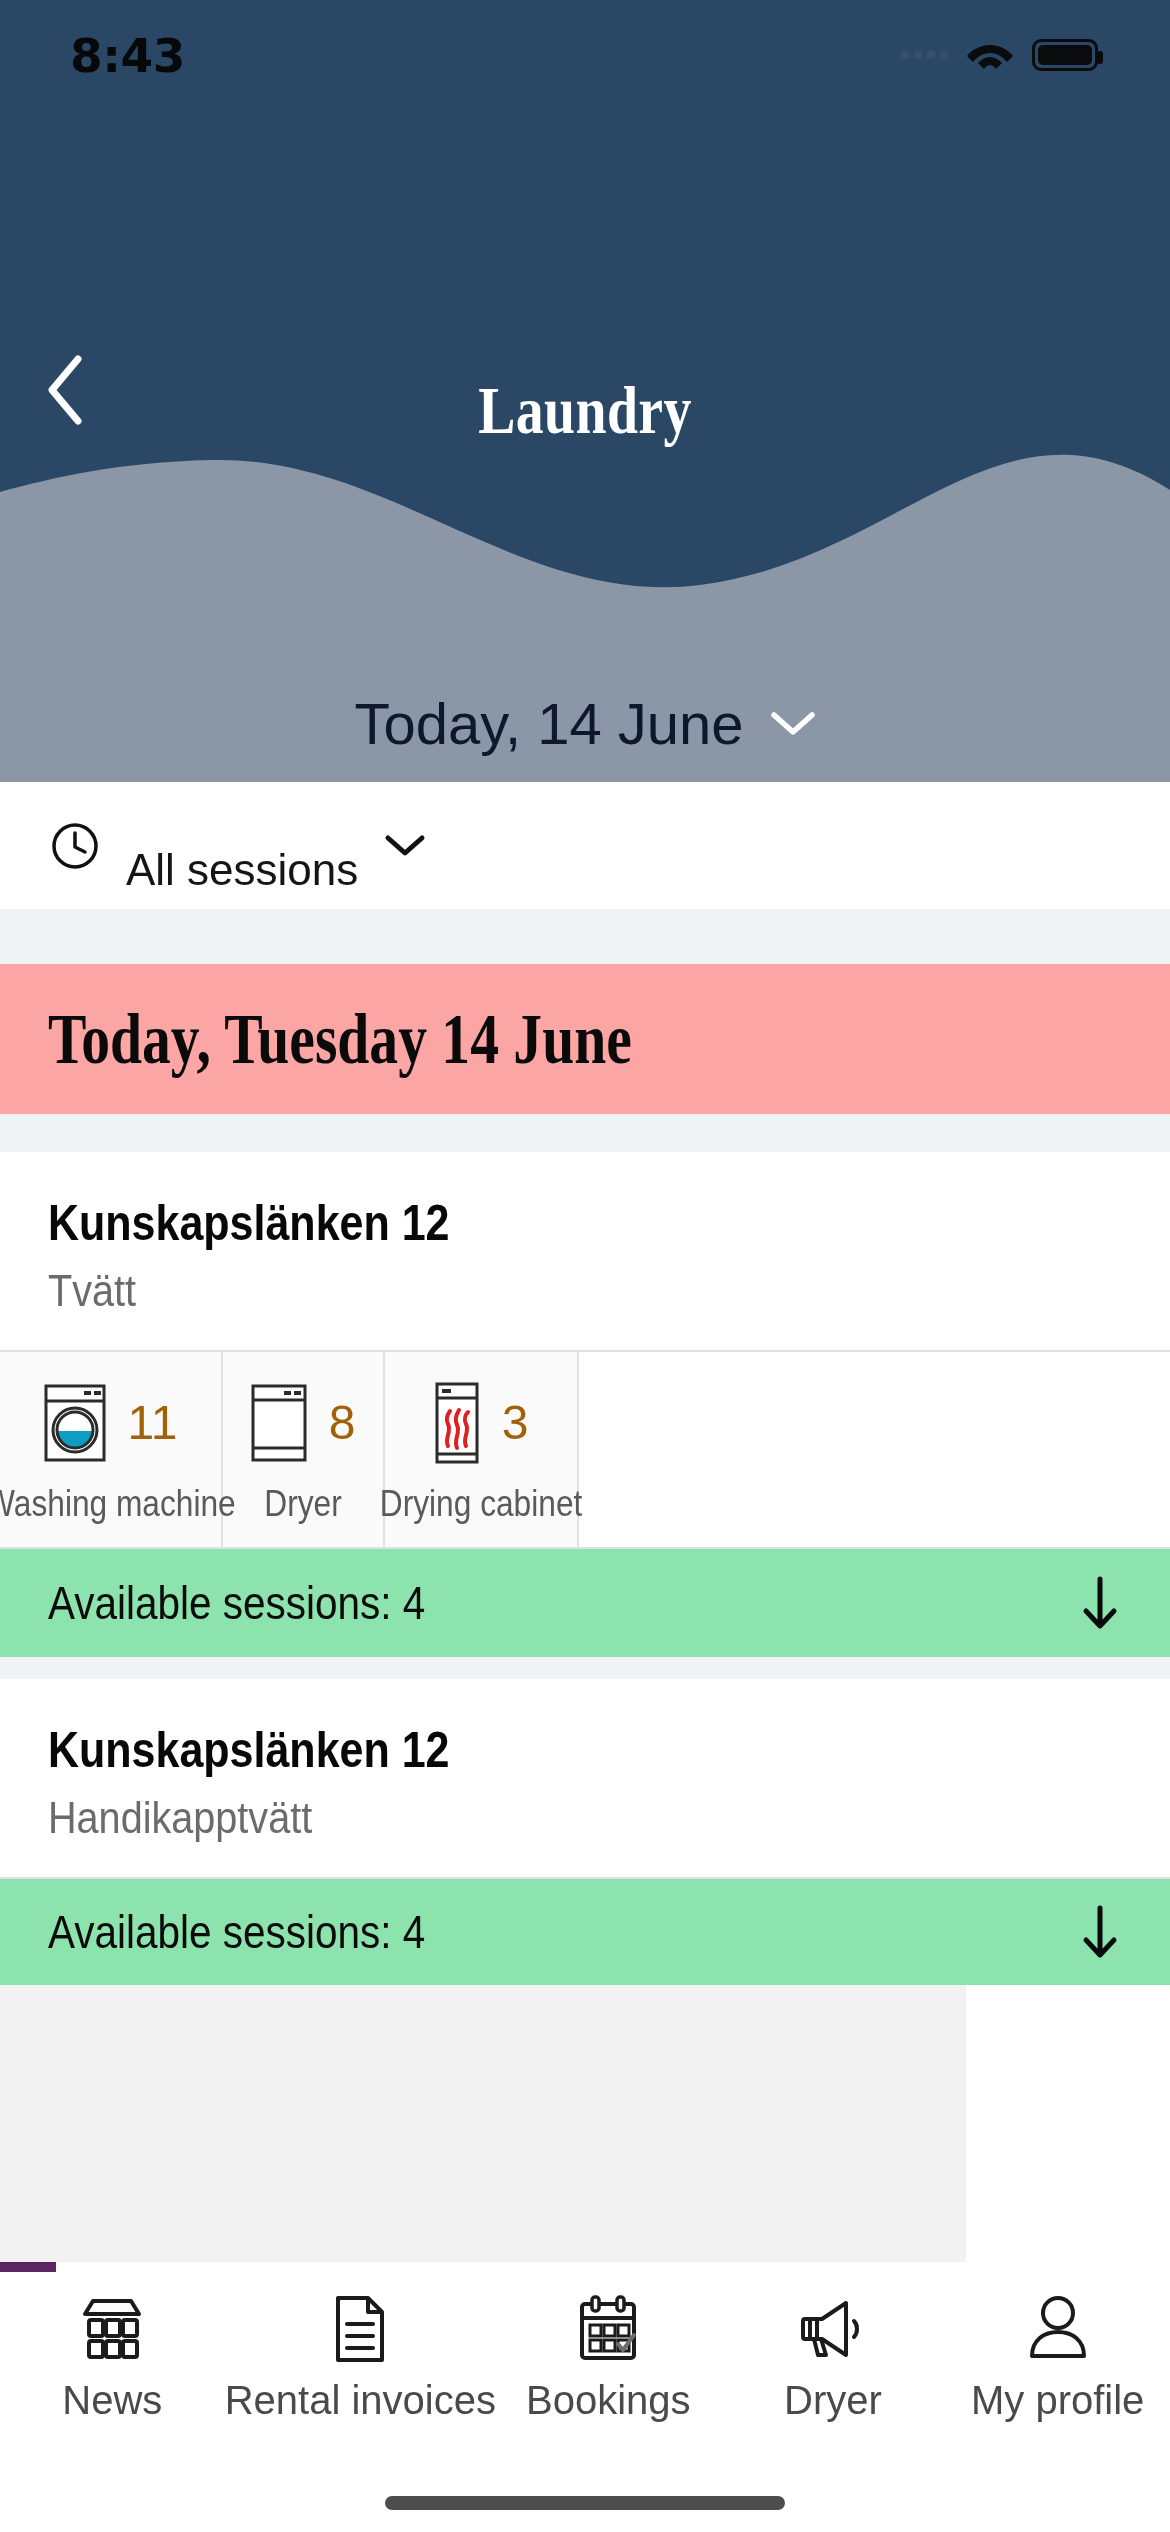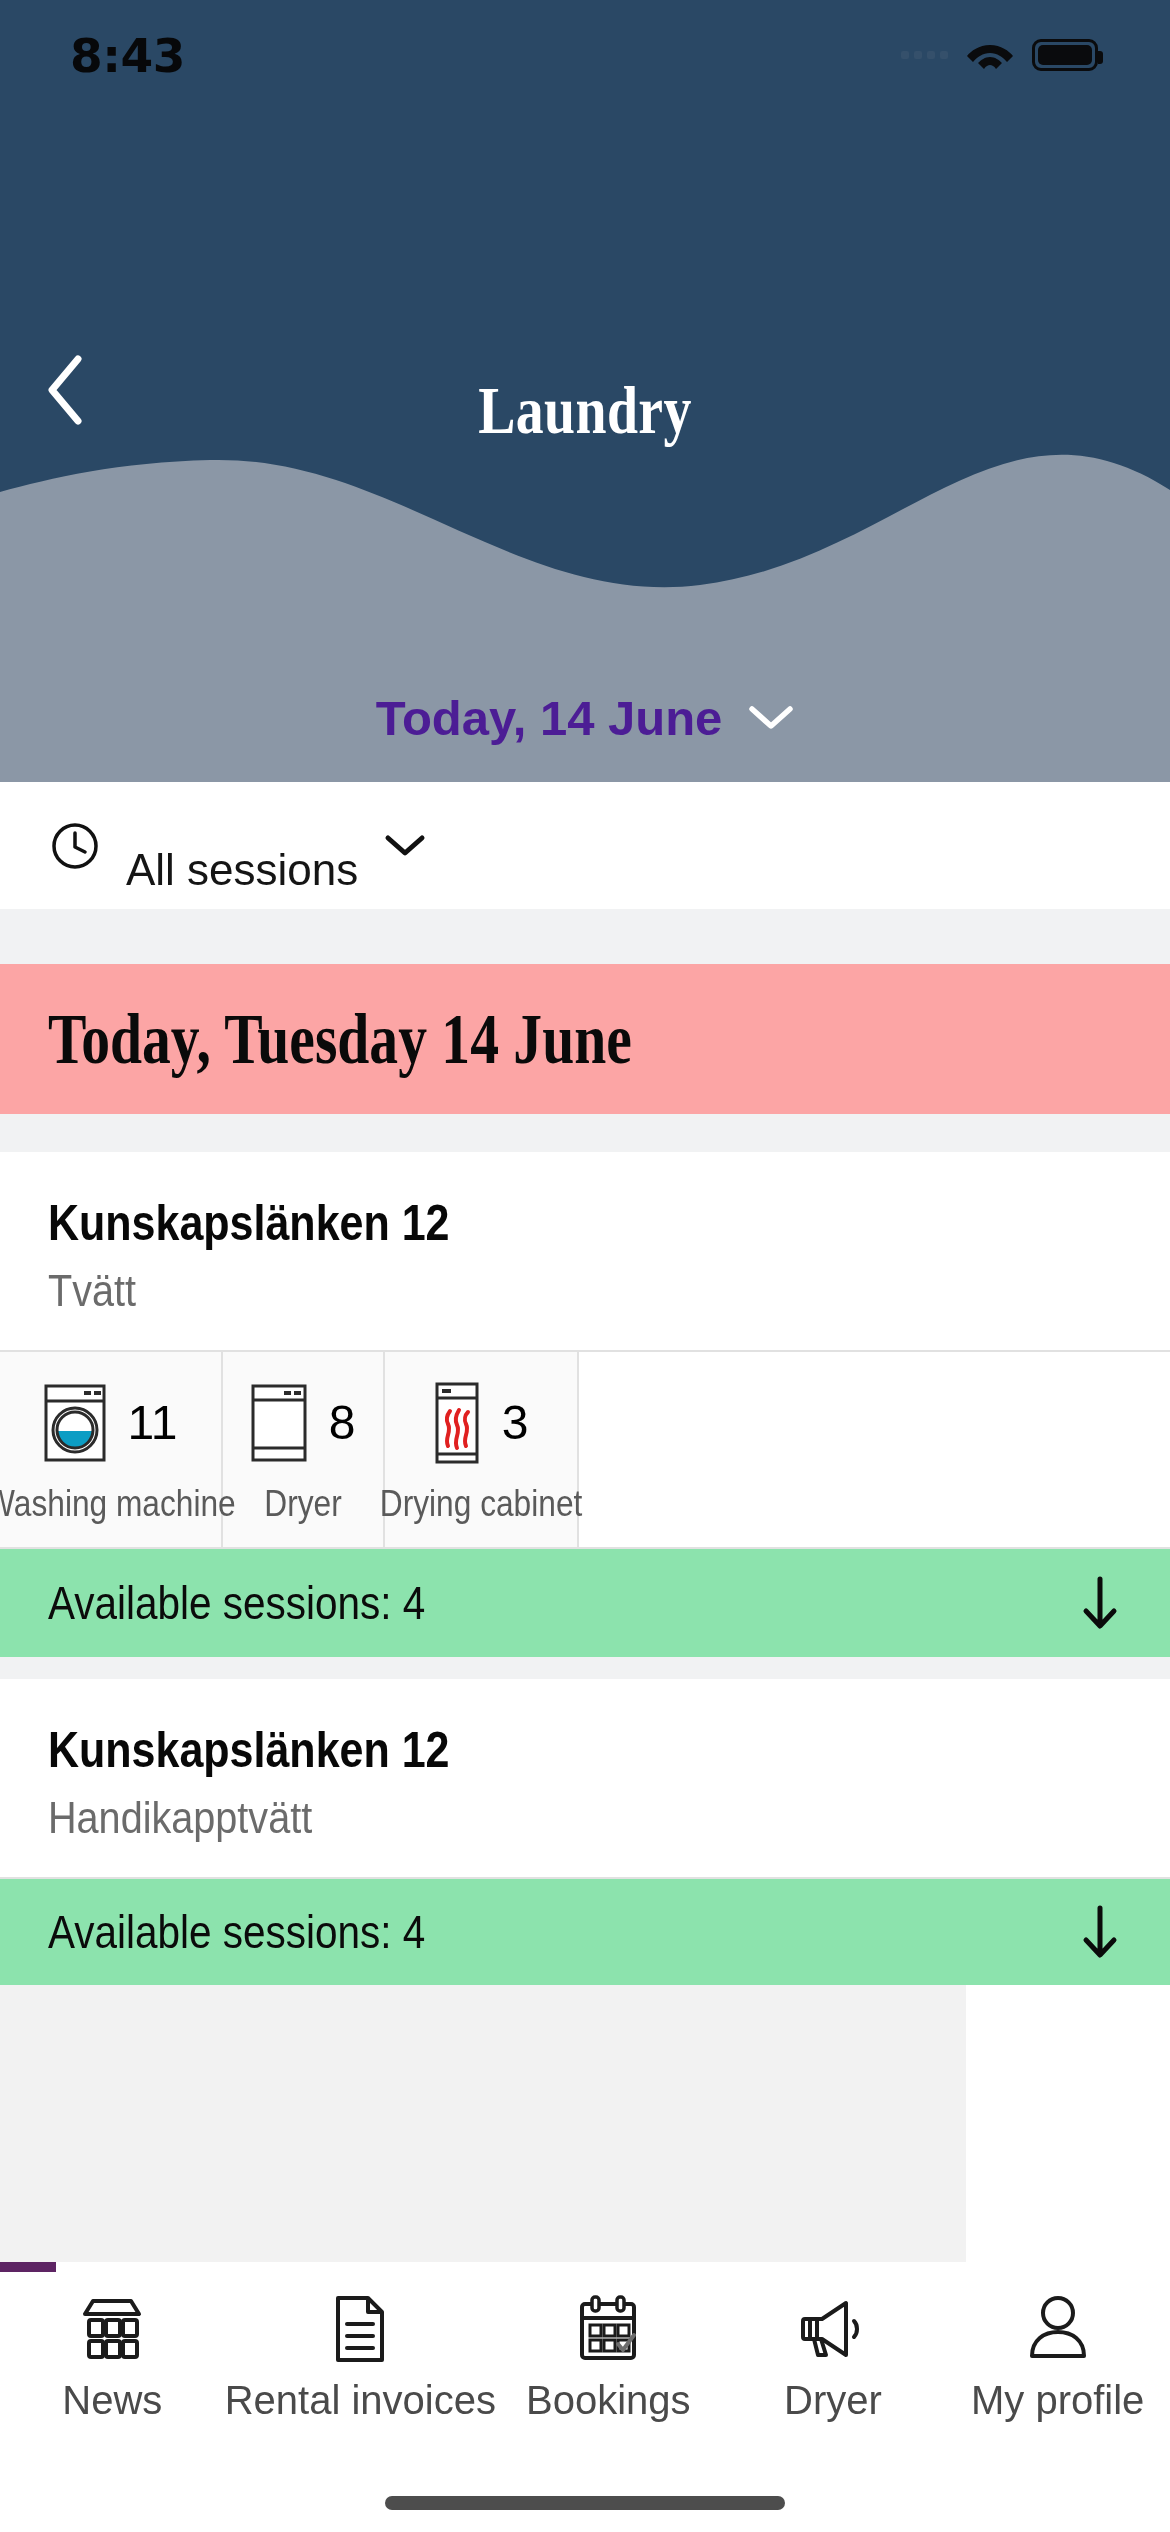--- a/index.html
+++ b/index.html
@@ -46,21 +46,21 @@
     font-family: "Liberation Serif", serif;
     font-size: 68px; font-weight: 700; color: #ffffff; letter-spacing: 0.5px;
     transform: scaleX(0.82); transform-origin: center;
   }
 
   .date-picker {
     position: absolute; top: 690px; left: 0; width: 1170px;
     display: flex; align-items: center; justify-content: center; gap: 26px;
     z-index: 5; cursor: pointer;
   }
-  .date-picker span { font-size: 49px; color: #4c1d95; font-weight: 700; }
+  .date-picker span { font-size: 58px; color: #0f172a; font-weight: 400; }
 
   
   .filter-row {
     position: relative; width: 1170px; height: 127px; background: #ffffff;
     display: flex; align-items: center; padding-left: 50px; gap: 26px; cursor: pointer;
   }
   .filter-row .label { font-size: 44px; color: #151515; margin-top: 48px; }
 
   .gap { width: 1170px; background: #f1f2f3; }
 
@@ -94,21 +94,21 @@
   }
   .machine {
     display: flex; flex-direction: column; align-items: center; justify-content: center;
     border-right: 2px solid #e1e1e1; background: #fafafa; padding: 0 20px;
   }
   .machine:nth-child(1) { width: 223px; }
   .machine:nth-child(2) { width: 162px; }
   .machine:nth-child(3) { width: 194px; }
   .machine-spacer { flex: 1; background: #ffffff; }
   .m-top { display: flex; align-items: center; justify-content: center; gap: 22px; height: 96px; }
-  .m-count { font-size: 48px; font-weight: 400; color: #000000; }
+  .m-count { font-size: 48px; font-weight: 400; color: #a16207; }
   .m-label {
     font-size: 36px; color: #5a5a5a; margin-top: 12px; white-space: nowrap;
     transform: scaleX(0.88); transform-origin: center;
   }
 
   .avail-bar {
     width: 1170px; height: 108px; display: flex; align-items: center;
     justify-content: space-between; padding: 0 48px; cursor: pointer;
   }
   .avail-bar .txt {

